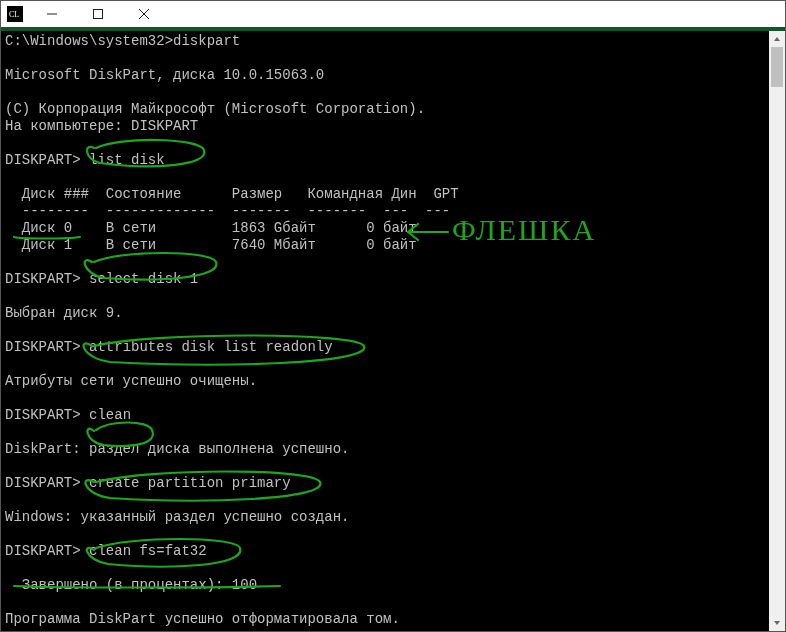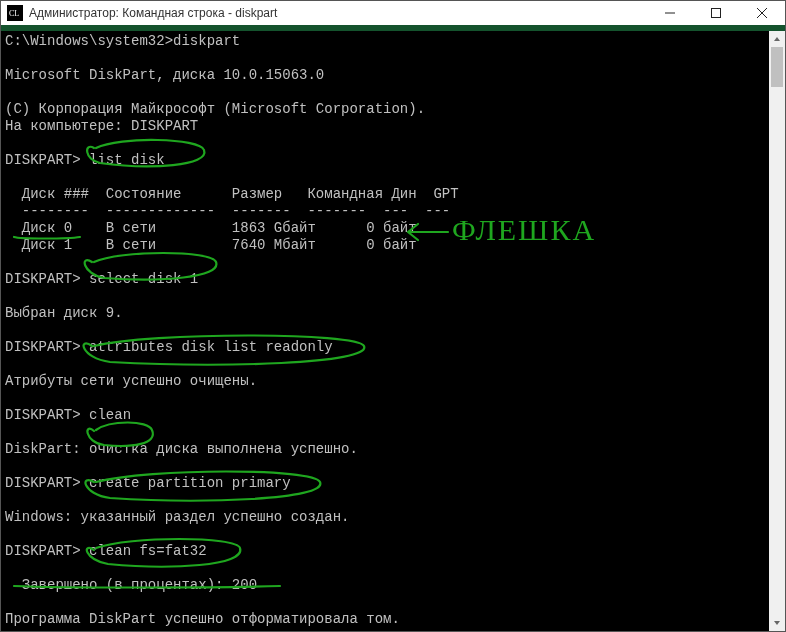--- a/index.html
+++ b/index.html
@@ -19,21 +19,21 @@
     background: #fff;
     border: 1px solid #555;
     display: flex;
     flex-direction: column;
   }
   .titlebar {
     height: 30px;
     background: #fff;
     display: flex;
     align-items: center;
-    border-bottom: 6px solid #14532d;
+    border-bottom: 4px solid #14532d;
     user-select: none;
   }
   .titlebar .icon {
     width: 16px; height: 16px;
     margin: 0 6px;
     display: inline-flex;
     align-items: center;
     justify-content: center;
   }
   .titlebar .title {
@@ -114,21 +114,20 @@
 
 <div class="window">
   <div class="titlebar">
     <span class="icon">
       <svg width="16" height="16" viewBox="0 0 16 16">
         <rect x="0" y="0" width="16" height="16" fill="#000"></rect>
         <rect x="1" y="1" width="14" height="14" fill="#000"></rect>
         <text x="2" y="11" font-size="8" fill="#fff" font-family="Consolas">CL</text>
       </svg>
     </span>
-    <span class="title">Администратор: Командная строка - diskpart</span>
     <div class="controls">
       <div class="btn">
         <svg width="10" height="10" viewBox="0 0 10 10">
             <line x1="0" y1="5" x2="10" y2="5" stroke="#222" stroke-width="1"></line>
           </svg>
       </div>
       <div class="btn">
         <svg width="10" height="10" viewBox="0 0 10 10">
             <rect x="0.5" y="0.5" width="9" height="9" fill="none" stroke="#222" stroke-width="1"></rect>
           </svg>
@@ -160,29 +159,29 @@
 <span>DISKPART&gt;</span> <span>select disk 1</span>
 
 <span>Выбран диск 9.</span>
 
 <span>DISKPART&gt;</span> <span>attributes disk list readonly</span>
 
 <span>Атрибуты сети успешно очищены.</span>
 
 <span>DISKPART&gt;</span> <span>clean</span>
 
-<span>DiskPart: очистка диска выполнена успешно.</span>
+<span>DiskPart: раздел диска выполнена успешно.</span>
 
 <span>DISKPART&gt;</span> <span>create partition primary</span>
 
 <span>Windows: указанный раздел успешно создан.</span>
 
 <span>DISKPART&gt;</span> <span>clean fs=fat32</span>
 
-<span>  Завершено (в процентах): 200</span>
+<span>  Завершено (в процентах): 100</span>
 
 <span>Программа DiskPart успешно отформатировала том.</span>
 
  </div>
 
     <div class="scrollbar">
       <div class="scroll-btn">
         <svg width="8" height="8" viewBox="0 0 8 8">
             <path d="M4 2 L7 6 L1 6 Z" fill="#666"></path>
           </svg>

